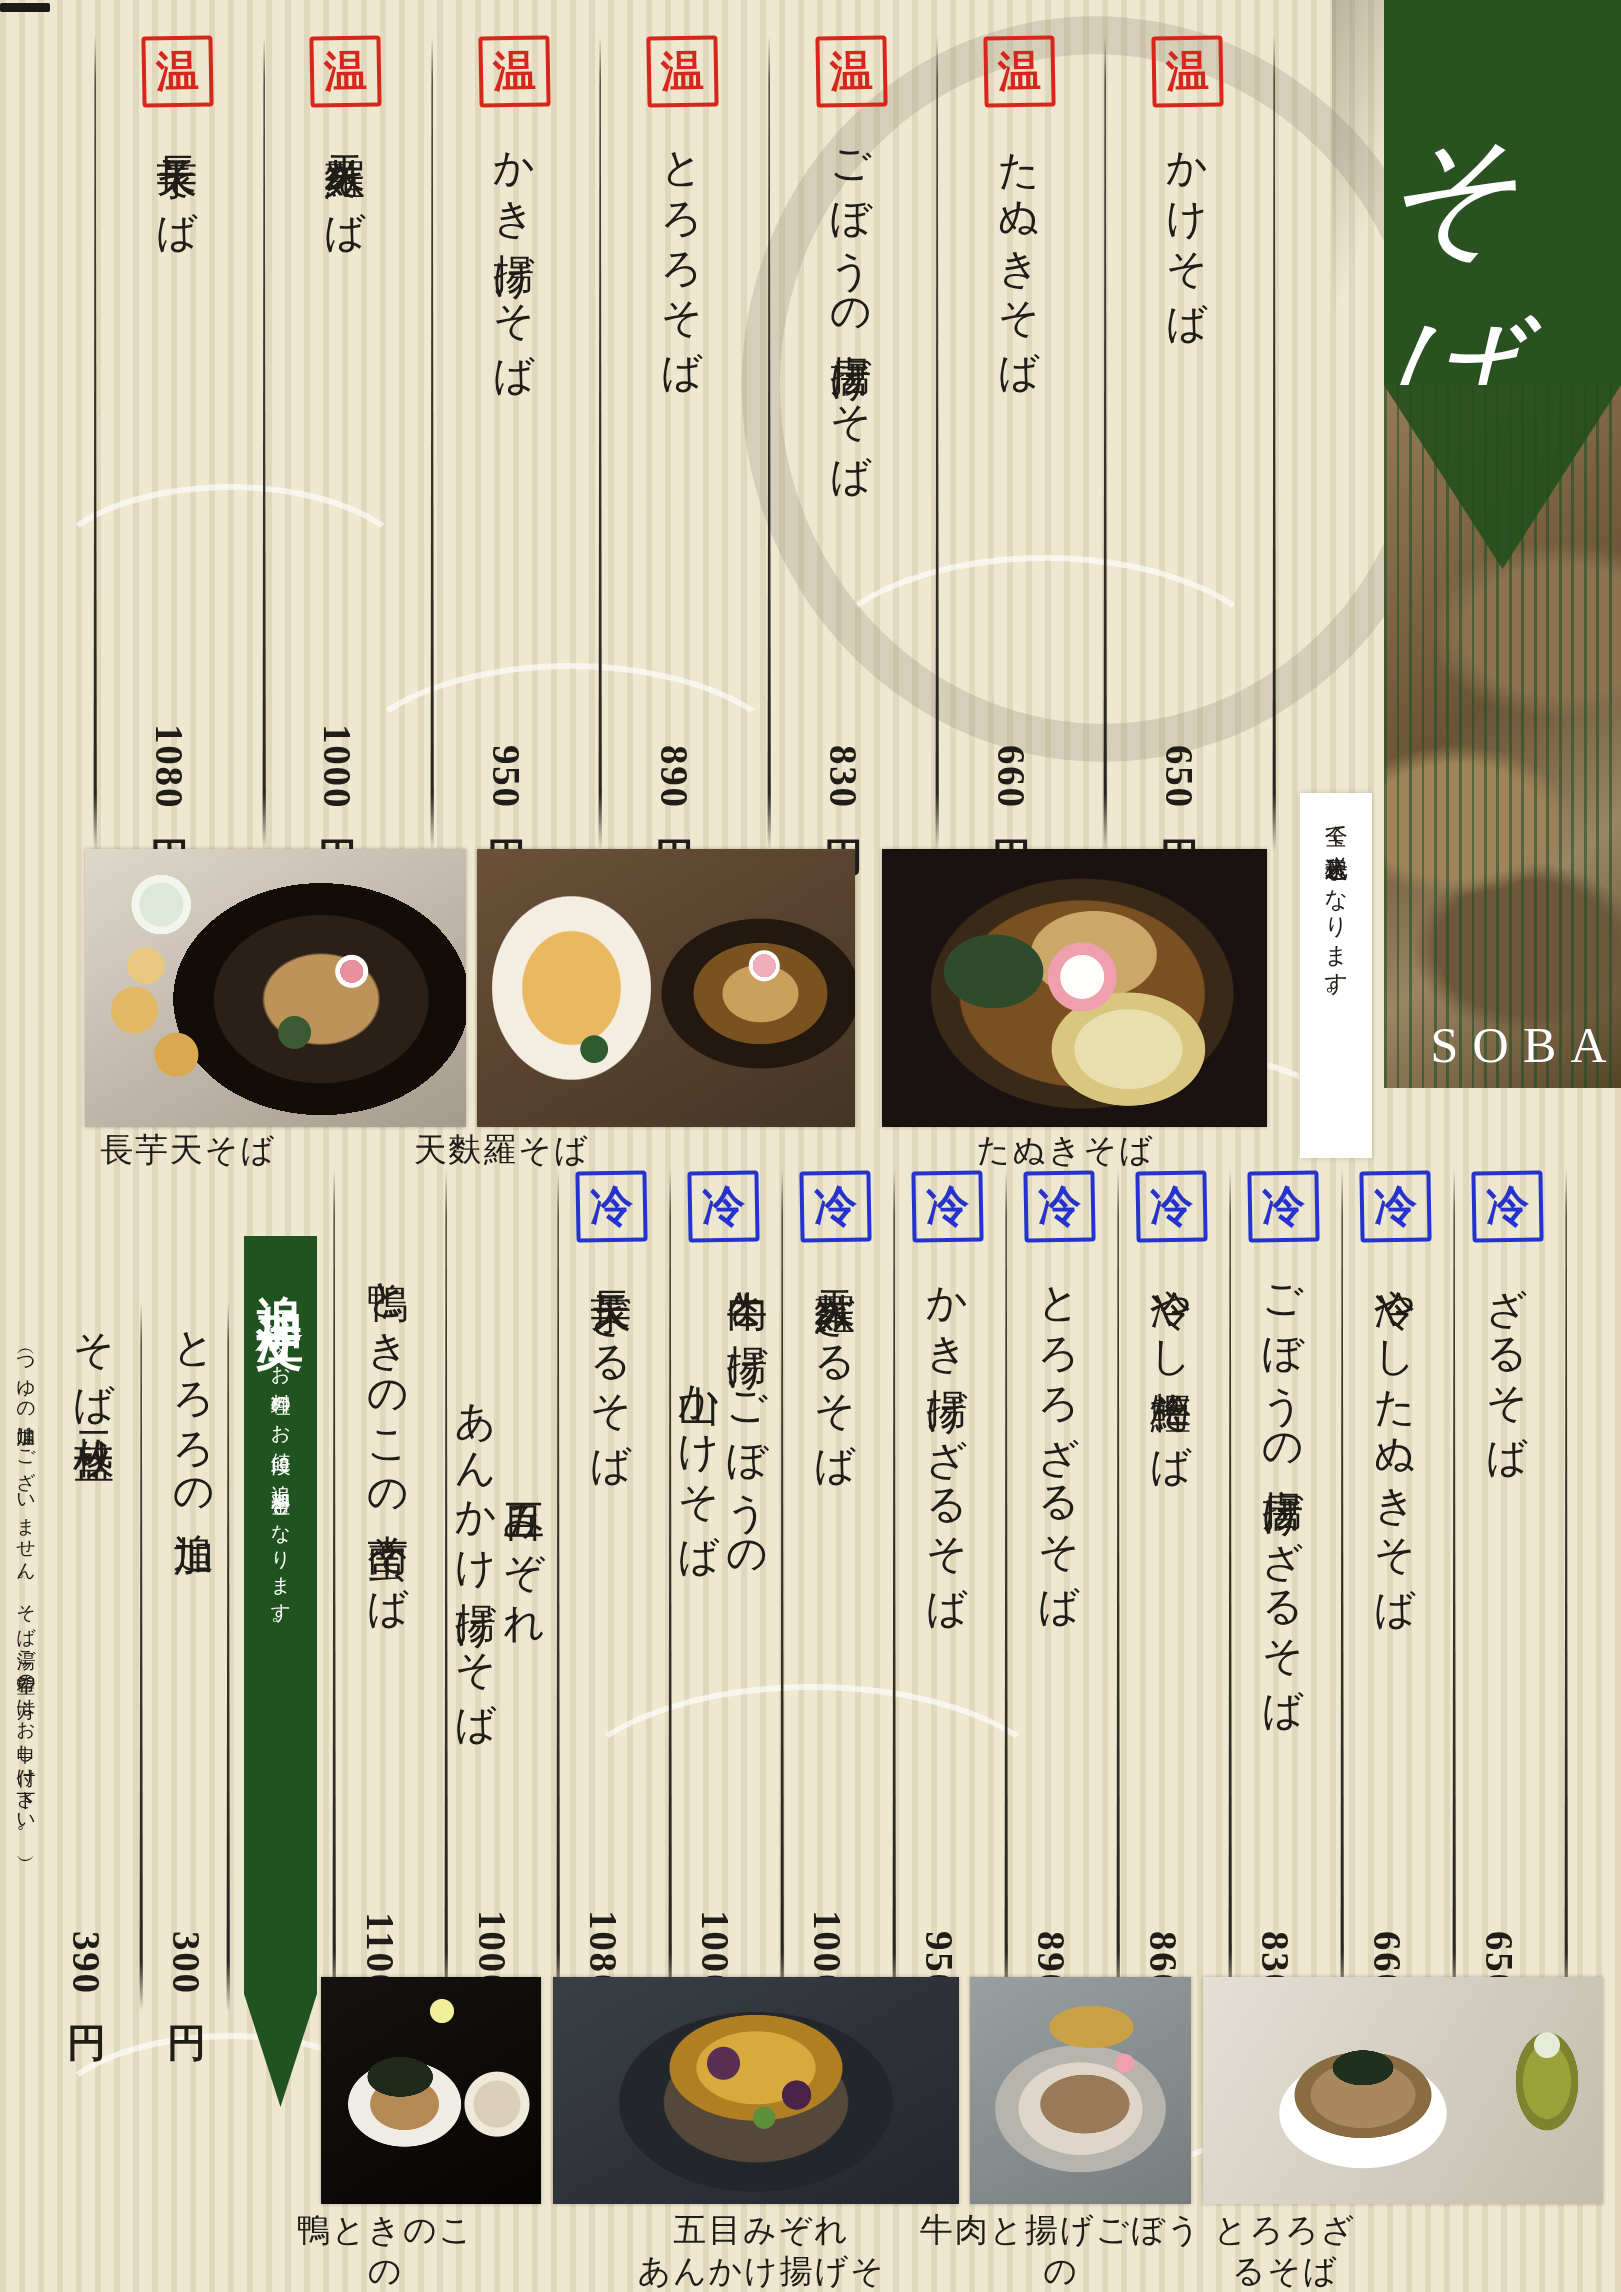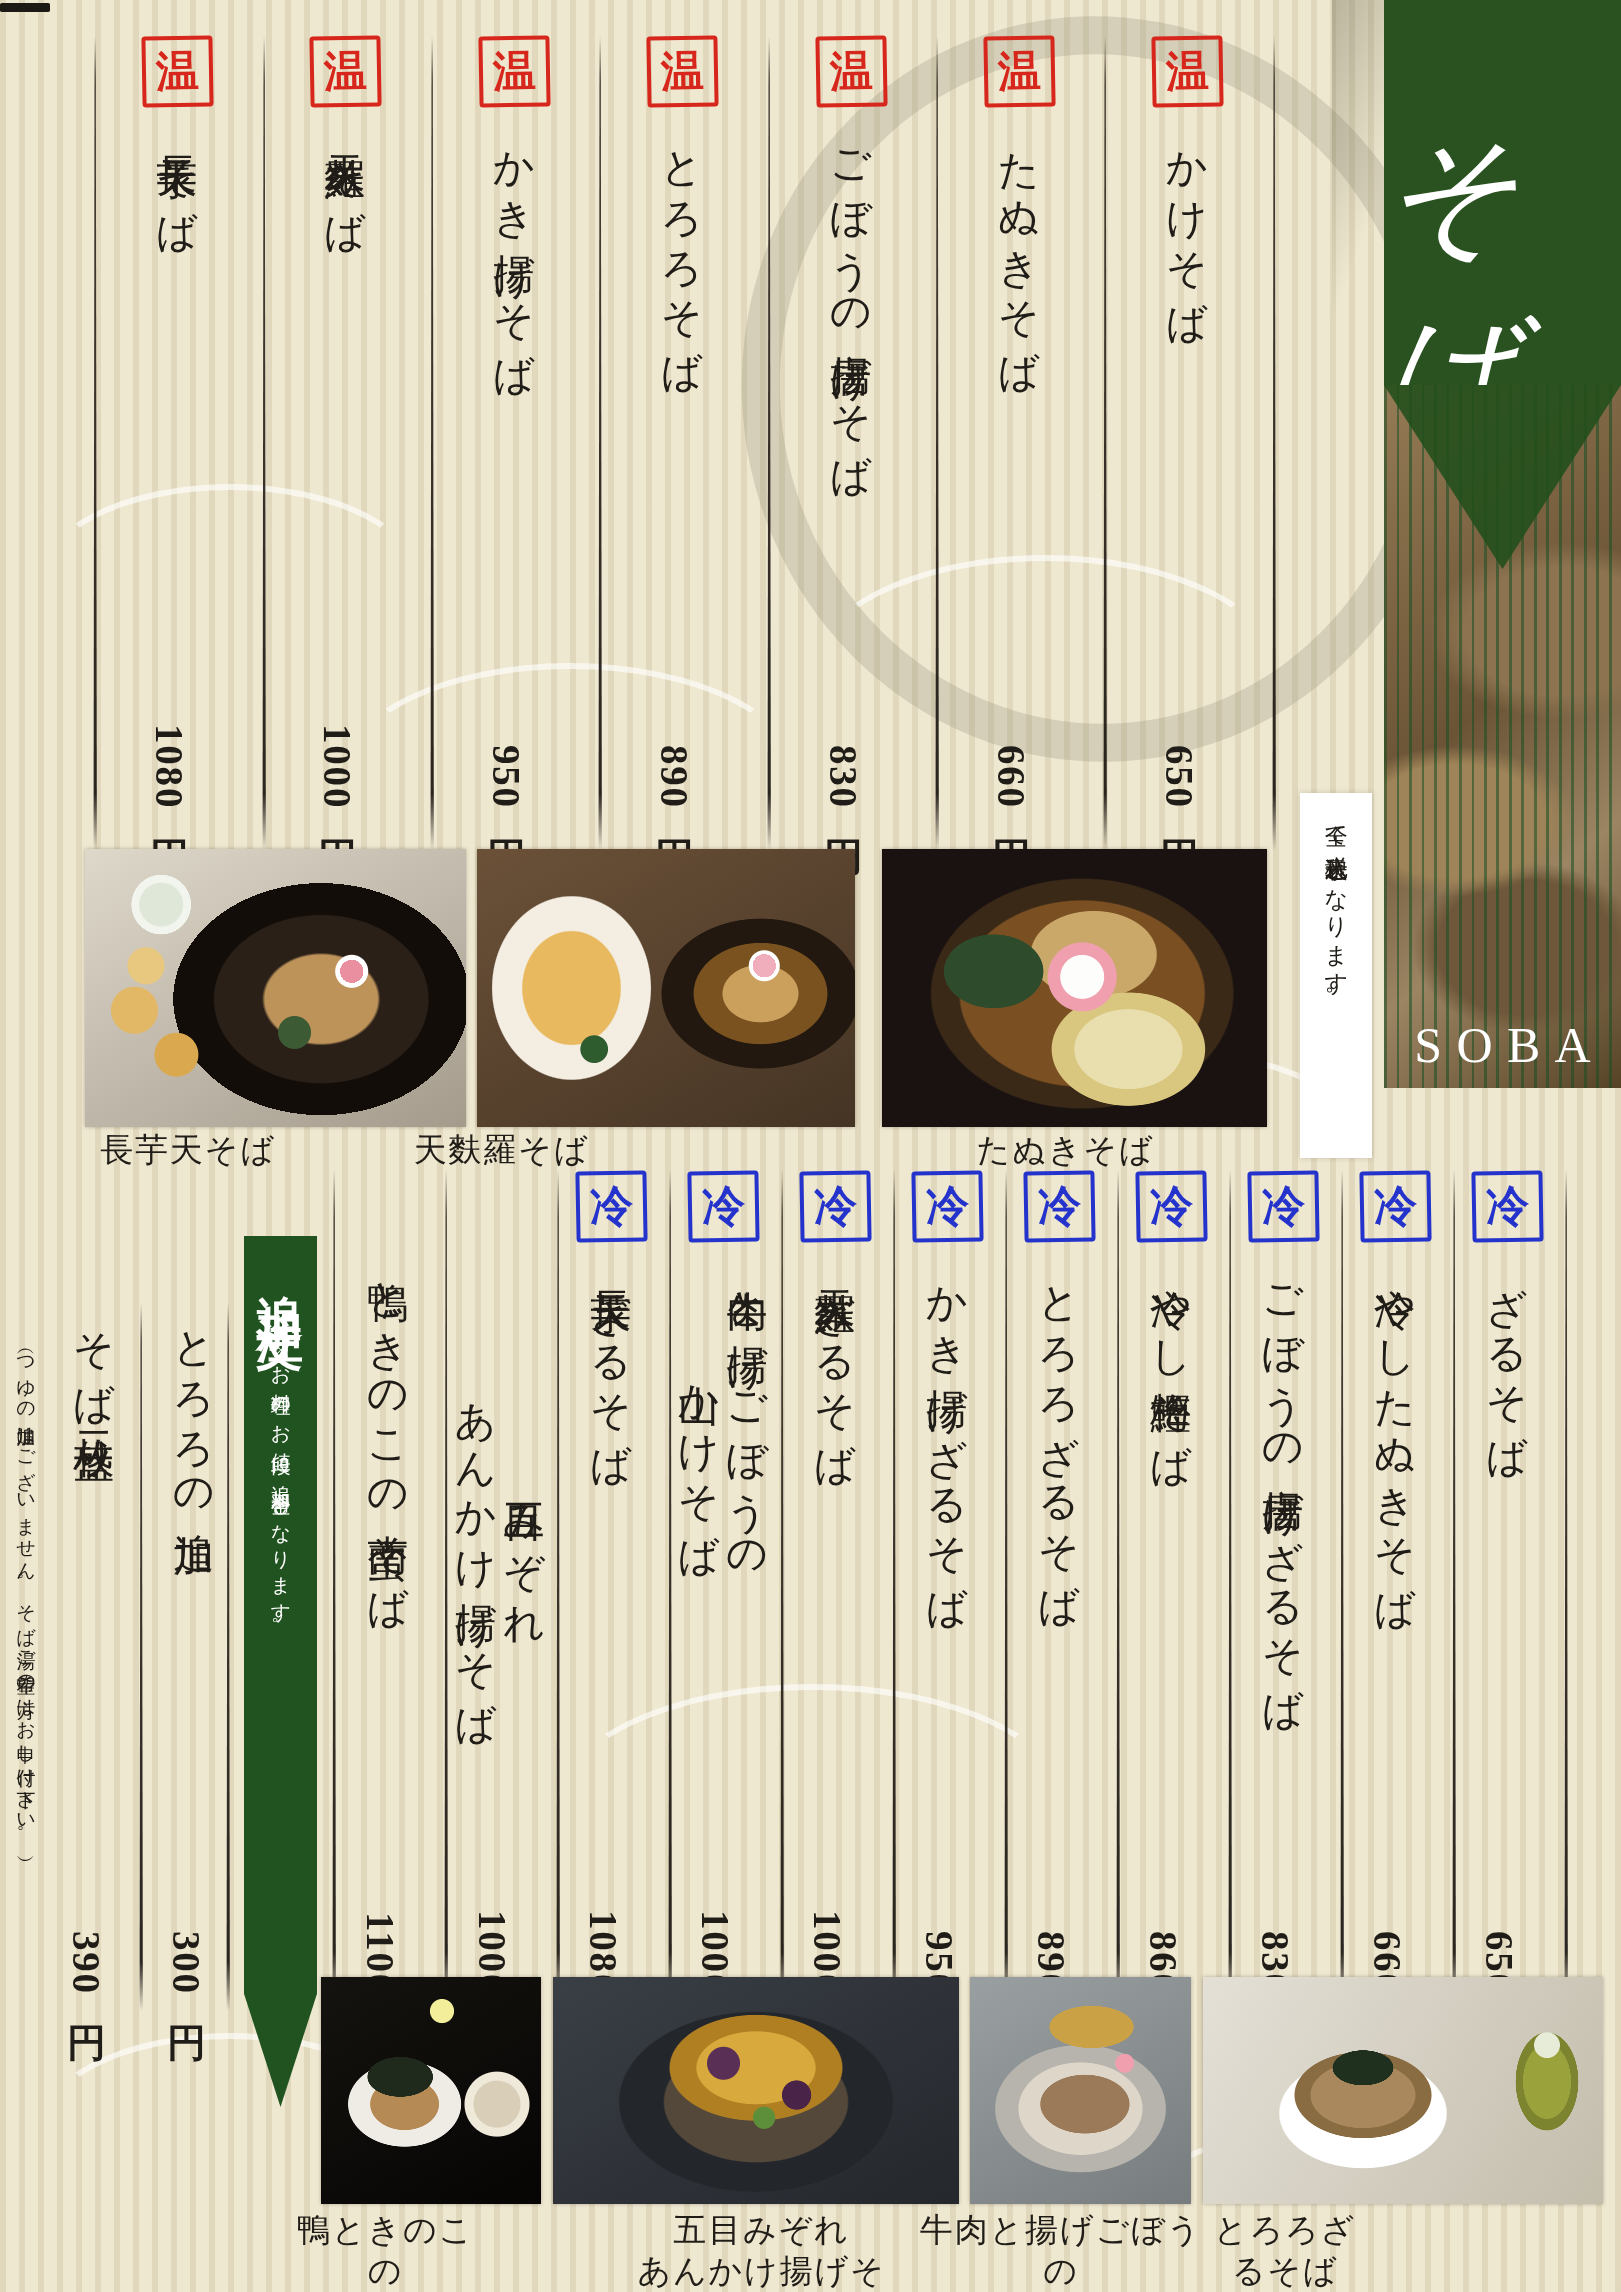--- a/index.html
+++ b/index.html
@@ -47,21 +47,21 @@
   .noodle{position:absolute;left:1384px;top:385px;width:237px;height:703px;overflow:hidden;
     background:
       radial-gradient(ellipse 197px 125px at 30% 62%, #a08459 0 45%, rgba(0,0,0,0) 60%),
       radial-gradient(ellipse 215px 143px at 75% 35%, #8d7350 0 45%, rgba(0,0,0,0) 62%),
       radial-gradient(ellipse 179px 134px at 60% 80%, #6e573a 0 50%, rgba(0,0,0,0) 64%),
       linear-gradient(140deg,#957b55 0%,#6b5436 45%,#9c8563 70%,#564326 100%);}
   .noodle::before{content:"";position:absolute;inset:0;
     background:repeating-linear-gradient(90deg, rgba(22,78,34,.55) 0 2.7px, rgba(0,0,0,0) 2.7px 12.5px);}
   .noodle-arrow{position:absolute;left:0;top:0;width:100%;height:184px;background:rgba(33,79,27,.88);
     clip-path:polygon(0 0,100% 0,50% 100%);}
-  .soba-latin{position:absolute;bottom:14.3px;width:100%;text-align:center;color:#fff;font-size:50px;
+  .soba-latin{position:absolute;bottom:14.3px;width:100%;text-align:right;color:#fff;font-size:50px;
     letter-spacing:14.3px;text-indent:14.3px;}
   .tax-box{position:absolute;left:1300px;top:793px;width:72px;height:365px;background:#ffffff;
     display:flex;justify-content:center;box-shadow:0 0 5.4px rgba(90,80,60,.25);}
   .tax-text{writing-mode:vertical-rl;text-orientation:mixed;font-size:23px;line-height:1.2;margin-top:14.3px;letter-spacing:1.8px;}
 
   
   .addon-banner{position:absolute;left:244px;top:1236px;width:73px;height:871px;background:#20531f;
     clip-path:polygon(0 0,100% 0,100% 87%,50% 100%,0 87%);text-align:center;}
   .addon-title{display:inline-block;writing-mode:vertical-rl;color:#fff;font-size:47px;letter-spacing:9px;margin-top:21.5px;font-weight:bold;}
   .addon-note{display:inline-block;writing-mode:vertical-rl;color:#fff;font-size:19.7px;letter-spacing:3.6px;margin-top:30px;line-height:1.3;}

